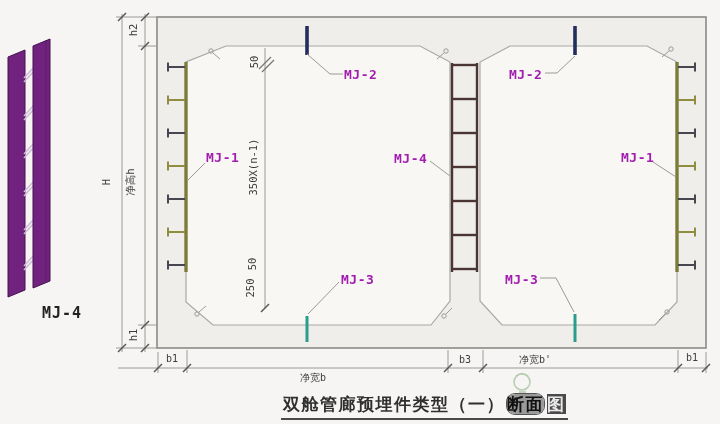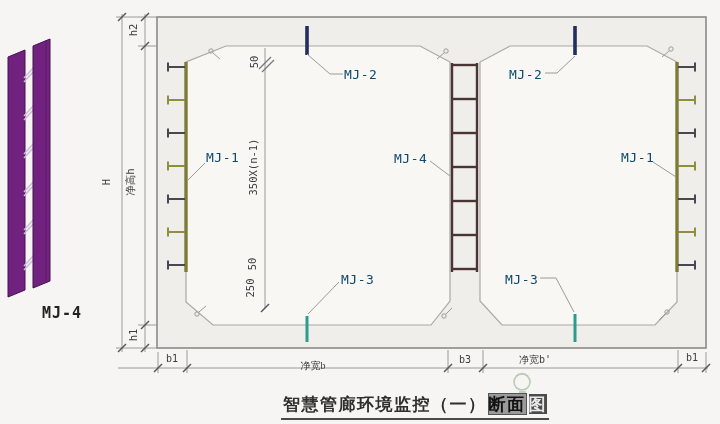--- a/index.html
+++ b/index.html
@@ -9,34 +9,34 @@
     font-family:"DejaVu Sans","Liberation Sans",sans-serif;
     position:relative;overflow:hidden;
   }
   .screen{position:absolute;left:0;top:0;width:720px;height:424px;}
   svg{position:absolute;left:0;top:0;}
   .lbl{
     position:absolute;
     font-family:"DejaVu Sans Mono","Liberation Mono",monospace;
     color:#2e2e2e;white-space:nowrap;
   }
-  .callout{font-size:13px;font-weight:400;letter-spacing:0.5px;color:#0c4a6e;}
+  .callout{font-size:13px;font-weight:700;letter-spacing:0.5px;color:#a21caf;}
   .vdim{
     width:60px;text-align:center;transform:rotate(-90deg);transform-origin:center;
     font-size:10.5px;color:#3c3c3c;
   }
   .vdim.wide{width:76px;}
   .hdim{font-size:10px;text-align:center;color:#3c3c3c;}
   .detail-label{font-size:15px;font-weight:700;letter-spacing:1px;color:#222;}
   .title-block{
     position:absolute;left:281px;top:393px;
     font-size:17px;font-weight:700;letter-spacing:1.5px;color:#2f2f2f;
     border-bottom:2px solid #4a4a4a;padding:0 2px 2px 2px;white-space:nowrap;
   }
-  .title-hl1{background:#9a9a9a;color:#111;box-shadow:0 0 0 1px #555;margin-left:2px;}
+  .title-hl1{background:#9a9a9a;color:#111;box-shadow:0 0 0 1px #555;margin-left:2px;border-radius:8px;}
   .title-hl2{background:#4a4a4a;color:#e8e8e8;margin-left:3px;}
   .watermark{
     position:absolute;left:508px;top:370px;display:flex;align-items:center;gap:4px;
     font-size:19px;font-weight:700;letter-spacing:1px;
   }
   .watermark .wm-text{white-space:nowrap;}
 </style>
 </head>
 <body>
 
@@ -218,25 +218,25 @@
   <div class="lbl vdim" style="left:76px;top:176px;">H</div>
   <div class="lbl vdim" style="left:103px;top:24px;">h2</div>
   <div class="lbl vdim" style="left:101px;top:175px;">净高h</div>
   <div class="lbl vdim" style="left:103px;top:329px;">h1</div>
   <div class="lbl vdim" style="left:224px;top:56px;">50</div>
   <div class="lbl vdim wide" style="left:215px;top:161px;">350X(n-1)</div>
   <div class="lbl vdim" style="left:222px;top:258px;">50</div>
   <div class="lbl vdim" style="left:220px;top:282px;">250</div>
 
   <div class="lbl hdim" style="left:152px;top:353px;width:40px;">b1</div>
-  <div class="lbl hdim" style="left:273px;top:359px;width:80px;font-family:Liberation Serif, serif;">净宽b</div>
+  <div class="lbl hdim" style="left:273px;top:371px;width:80px;">净宽b</div>
   <div class="lbl hdim" style="left:445px;top:354px;width:40px;text-align:center;">b3</div>
   <div class="lbl hdim" style="left:495px;top:353px;width:80px;">净宽b'</div>
   <div class="lbl hdim" style="left:672px;top:352px;width:40px;">b1</div>
 
   <div class="lbl detail-label" style="left:42px;top:304px;">MJ-4</div>
 
   <div class="title-block">
-    <span>智慧管廊环境监控（一）</span><span class="title-hl1">断面</span><span class="title-hl2">图</span>
+    <span>双舱管廊预埋件类型（一）</span><span class="title-hl1">断面</span><span class="title-hl2">图</span>
   </div>
 
 
 </div>
 
 </body></html>

